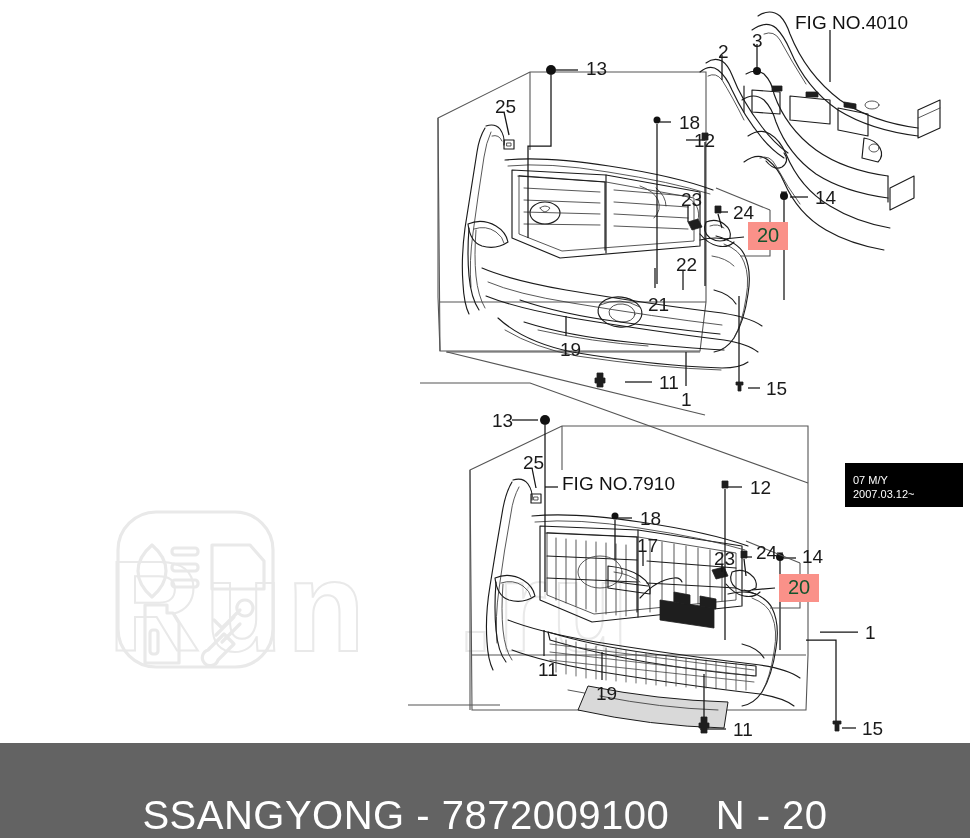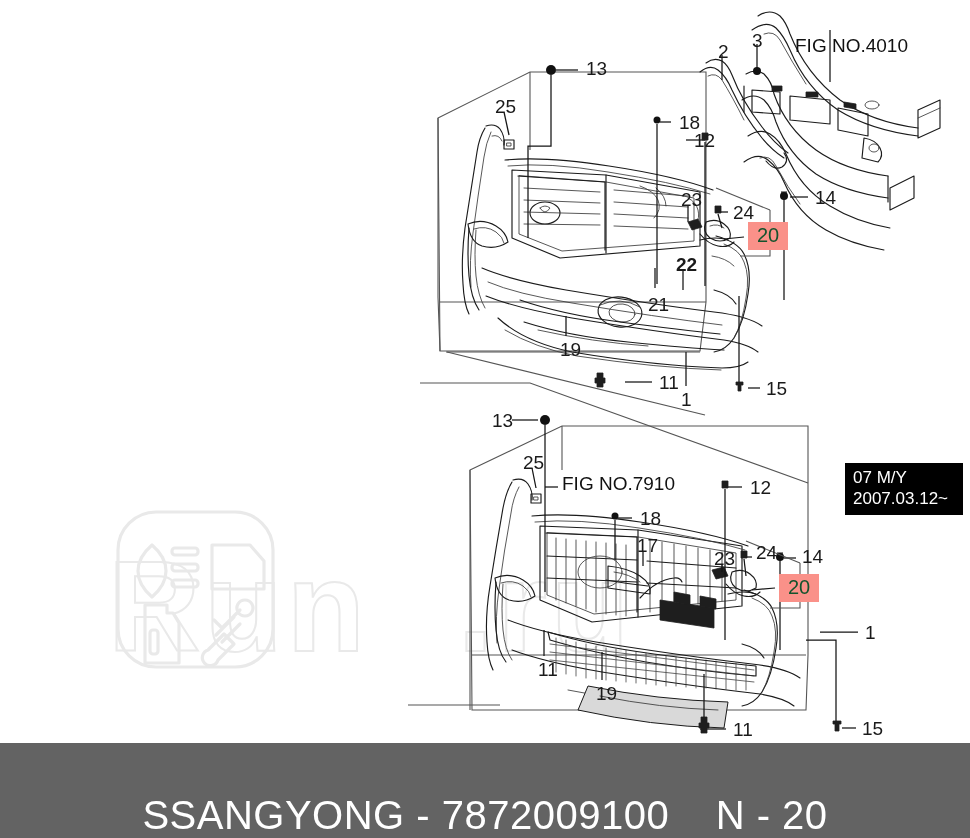--- a/index.html
+++ b/index.html
@@ -47,23 +47,23 @@
     line-height: 1;
   }
   #my-box {
     position: absolute;
     left: 845px;
     top: 463px;
     width: 118px;
     background: #000000;
     color: #ffffff;
     font-family: "Liberation Sans", sans-serif;
-    font-size: 17px;
+    font-size: 11px;
     line-height: 1.25;
-    padding: 4px 6px 5px 8px;
+    padding: 11px 6px 5px 8px;
     box-sizing: border-box;
   }
   #footer-bar {
     position: absolute;
     left: 0;
     top: 743px;
     width: 970px;
     height: 95px;
     background: #636363;
     display: flex;
@@ -420,35 +420,35 @@
       </g>
       <path class="lead" d="M836 721 L836 640 L806 640"></path>
 
       <path class="lnb" d="M800 563 L800 608 L770 608" fill="none" stroke="#666"></path>
       <path class="lnb" d="M800 563 L746 541" fill="none" stroke="#666"></path>
     </g>
 
     <path class="lead" d="M830 30 L830 82"></path>
   </svg>
 
-  <div class="figlabel" style="left:795px; top:13px;margin-top:23px;">FIG NO.4010</div>
+  <div class="figlabel" style="left:795px; top:13px;">FIG NO.4010</div>
   <div class="figlabel" style="left:562px; top:474px;">FIG NO.7910</div>
 
   <div class="callout" style="left:586px; top:59px;">13</div>
   <div class="callout" style="left:495px; top:97px;">25</div>
   <div class="callout" style="left:679px; top:113px;">18</div>
   <div class="callout" style="left:694px; top:131px;">12</div>
   <div class="callout" style="left:718px; top:42px;">2</div>
   <div class="callout" style="left:752px; top:31px;">3</div>
   <div class="callout" style="left:815px; top:188px;">14</div>
   <div class="callout" style="left:681px; top:190px;">23</div>
   <div class="callout" style="left:733px; top:203px;">24</div>
   <div class="callout hl" style="left:748px; top:222px;">20</div>
   <div class="callout" style="left:648px; top:253px;margin-top:42px;">21</div>
-  <div class="callout" style="left:676px; top:255px;font-weight:bold;">22</div>
+  <div class="callout" style="left:676px; top:255px;">22</div>
   <div class="callout" style="left:560px; top:340px;">19</div>
   <div class="callout" style="left:659px; top:373px;">11</div>
   <div class="callout" style="left:681px; top:390px;">1</div>
   <div class="callout" style="left:766px; top:379px;">15</div>
 
   <div class="callout" style="left:492px; top:411px;">13</div>
   <div class="callout" style="left:523px; top:453px;">25</div>
   <div class="callout" style="left:640px; top:509px;">18</div>
   <div class="callout" style="left:750px; top:478px;">12</div>
   <div class="callout" style="left:637px; top:536px;">17</div>

